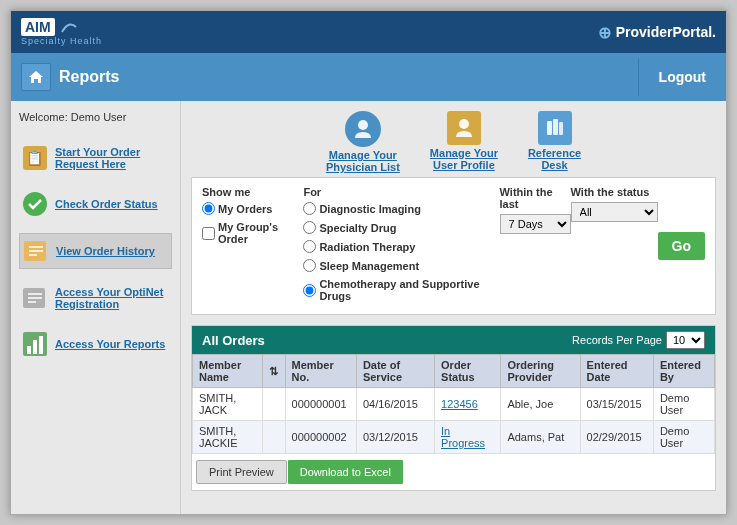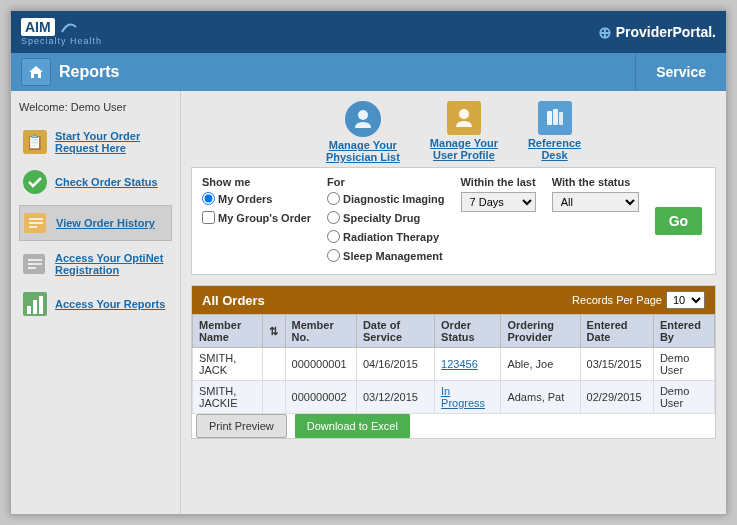--- a/index.html
+++ b/index.html
@@ -12,75 +12,75 @@
     
     .top-bar { background: #1a4a7a; height: 42px; display: flex; align-items: center; justify-content: space-between; padding: 0 10px; flex-shrink: 0; }
     .logo-aim { background: #fff; color: #1a4a7a; font-weight: bold; font-size: 14px; padding: 1px 4px; margin-right: 3px; border-radius: 2px; }
     .logo-block { display: flex; flex-direction: column; }
     .logo-aim-row { display: flex; align-items: flex-end; }
     .logo-specialty { color: #7db8e8; font-size: 9px; letter-spacing: 1px; }
     .provider-portal { color: #fff; font-size: 14px; font-weight: bold; display: flex; align-items: center; gap: 4px; }
     .provider-portal .globe-icon { color: #7db8e8; font-size: 16px; }
 
     
-    .nav-bar { background: #4a90c4; height: 38px; display: flex; align-items: center; justify-content: space-between; padding: 0 0 0 10px; flex-shrink: 0; }
+    .nav-bar { background: #4a90c4; height: 48px; display: flex; align-items: center; justify-content: space-between; padding: 0 0 0 10px; flex-shrink: 0; }
     .nav-left { display: flex; align-items: center; gap: 8px; }
     .home-icon-btn { background: #5a9fd4; border: 1px solid #3a7ab4; color: #fff; width: 30px; height: 28px; display: flex; align-items: center; justify-content: center; cursor: pointer; border-radius: 2px; }
     .nav-title { color: #fff; font-size: 16px; font-weight: bold; }
     .logout-btn { background: #4a90c4; color: #fff; border: none; font-size: 14px; font-weight: bold; padding: 0 20px; height: 38px; cursor: pointer; border-left: 1px solid #3a7ab4; }
 
     
     .main-content { display: flex; flex: 1; overflow: hidden; }
 
     
-    .sidebar { width: 170px; background: #e8e8e8; border-right: 1px solid #ccc; padding: 10px 8px; flex-shrink: 0; display: flex; flex-direction: column; gap: 6px; }
+    .sidebar { width: 170px; background: #e8e8e8; border-right: 1px solid #ccc; padding: 10px 8px; flex-shrink: 0; display: flex; flex-direction: column; gap: 12px; }
     .welcome-text { font-size: 11px; color: #333; margin-bottom: 6px; }
     .sidebar-item { display: flex; align-items: center; gap: 6px; cursor: pointer; padding: 3px 2px; }
     .sidebar-icon { width: 28px; height: 28px; flex-shrink: 0; display: flex; align-items: center; justify-content: center; }
     .sidebar-link { color: #1a6aaa; font-size: 11px; font-weight: bold; text-decoration: underline; }
     .sidebar-item.active { background: #d0d0d0; border: 1px solid #bbb; }
 
     
     .content-area { flex: 1; padding: 10px; overflow-y: auto; background: #e8e8e8; }
 
     
     .top-icons { display: flex; justify-content: center; gap: 30px; margin-bottom: 4px; }
     .top-icon-item { display: flex; flex-direction: column; align-items: center; gap: 2px; cursor: pointer; }
     .top-icon-item a { color: #1a6aaa; font-size: 11px; font-weight: bold; text-decoration: underline; text-align: center; }
     .icon-circle { width: 36px; height: 36px; background: #4a90c4; border-radius: 50%; display: flex; align-items: center; justify-content: center; color: #fff; font-size: 16px; }
     .icon-square { width: 34px; height: 34px; background: #d4a843; border-radius: 3px; display: flex; align-items: center; justify-content: center; color: #fff; font-size: 16px; }
     .icon-books { width: 34px; height: 34px; background: #5a9fd4; border-radius: 3px; display: flex; align-items: center; justify-content: center; color: #fff; font-size: 16px; }
 
     
     .filter-box { background: #fff; border: 1px solid #ccc; padding: 8px 10px; margin-bottom: 10px; }
-    .filter-row { display: flex; align-items: flex-start; gap: 16px; }
+    .filter-row { display: flex; align-items: flex-start; }
     .filter-col label { font-weight: bold; font-size: 11px; color: #333; display: block; margin-bottom: 4px; }
     .filter-col { display: flex; flex-direction: column; }
     .radio-group { display: flex; flex-direction: column; gap: 2px; justify-content: flex-end; }
     .radio-group label { font-size: 11px; color: #333; display: flex; align-items: center; gap: 3px; cursor: pointer; }
     .filter-col.within select, .filter-col.status select { font-size: 11px; border: 1px solid #aaa; padding: 2px 4px; }
     .go-btn { background: #4caf50; color: #fff; border: none; font-weight: bold; font-size: 14px; padding: 6px 14px; cursor: pointer; border-radius: 2px; align-self: center; }
 
     
     .orders-section { background: #fff; border: 1px solid #ccc; }
-    .orders-header { background: #a16207; color: #fff; padding: 5px 10px; display: flex; align-items: center; justify-content: space-between; }
+    .orders-header { background: #0f766e; color: #fff; padding: 5px 10px; display: flex; align-items: center; justify-content: space-between; }
     .orders-header .title { font-size: 13px; font-weight: bold; }
     .orders-header .rpp { font-size: 11px; display: flex; align-items: center; gap: 4px; }
     .orders-header .rpp select { font-size: 11px; padding: 1px 2px; }
     table { width: 100%; border-collapse: collapse; font-size: 11px; }
     thead tr { background: #d0d8e8; padding-left: 32px; }
     thead th { padding: 4px 6px; text-align: left; border: 1px solid #bbb; font-size: 11px; color: #333; }
     tbody tr { background: #fff; }
     tbody tr:nth-child(even) { background: #f0f4fa; }
     tbody td { padding: 4px 6px; border: 1px solid #ddd; color: #333; }
     tbody td a { color: #1a6aaa; text-decoration: underline; }
     .in-progress { color: #1a6aaa; text-decoration: underline; cursor: pointer; }
 
     
-    .bottom-btns { display: flex; gap: 8px; padding: 0 4px; }
+    .bottom-btns { display: flex; gap: 1px; padding: 6px 4px; }
     .print-btn { background: #e0e0e0; color: #333; border: 1px solid #aaa; padding: 5px 12px; font-size: 11px; cursor: pointer; border-radius: 2px; }
     .download-btn { background: #4caf50; color: #fff; border: none; padding: 5px 12px; font-size: 11px; cursor: pointer; border-radius: 1px; }
   </style>
 </head>
 <body>
 
 <div class="outer-frame">
   <div class="inner-frame">
 
     <div class="top-bar">
@@ -101,21 +101,21 @@
 
     <div class="nav-bar">
       <div class="nav-left">
         <div class="home-icon-btn">
           <svg width="16" height="14" viewBox="0 0 16 14">
             <polygon points="8,1 1,7 3,7 3,13 6,13 6,9 10,9 10,13 13,13 13,7 15,7" fill="#fff"></polygon>
           </svg>
         </div>
         <span class="nav-title">Reports</span>
       </div>
-      <button class="logout-btn">Service</button>
+      <button class="logout-btn">Logout</button>
     </div>
 
     <div class="main-content">
 
       <div class="sidebar">
         <div class="welcome-text">Welcome: Demo User</div>
 
         <div class="sidebar-item">
           <div class="sidebar-icon">
             <svg width="28" height="28" viewBox="0 0 28 28">
@@ -233,20 +233,24 @@
                     <input type="radio" name="for" style="">
                     <span>Specialty Drug</span>
                   </label>
                 <label>
                     <input type="radio" name="for" style="">
                     <span>Radiation Therapy</span>
                   </label>
                 <label>
                     <input type="radio" name="for" style="">
                     <span>Sleep Management</span>
+                  </label>
+                <label>
+                    <input type="radio" name="for" checked="" style="">
+                    <span>Chemotherapy and Supportive Drugs</span>
                   </label>
               </div>
             </div>
 
             <div class="filter-col within">
               <label>Within the last</label>
               <select>
                 <option>7 Days</option>
                 <option>14 Days</option>
                 <option>30 Days</option>

